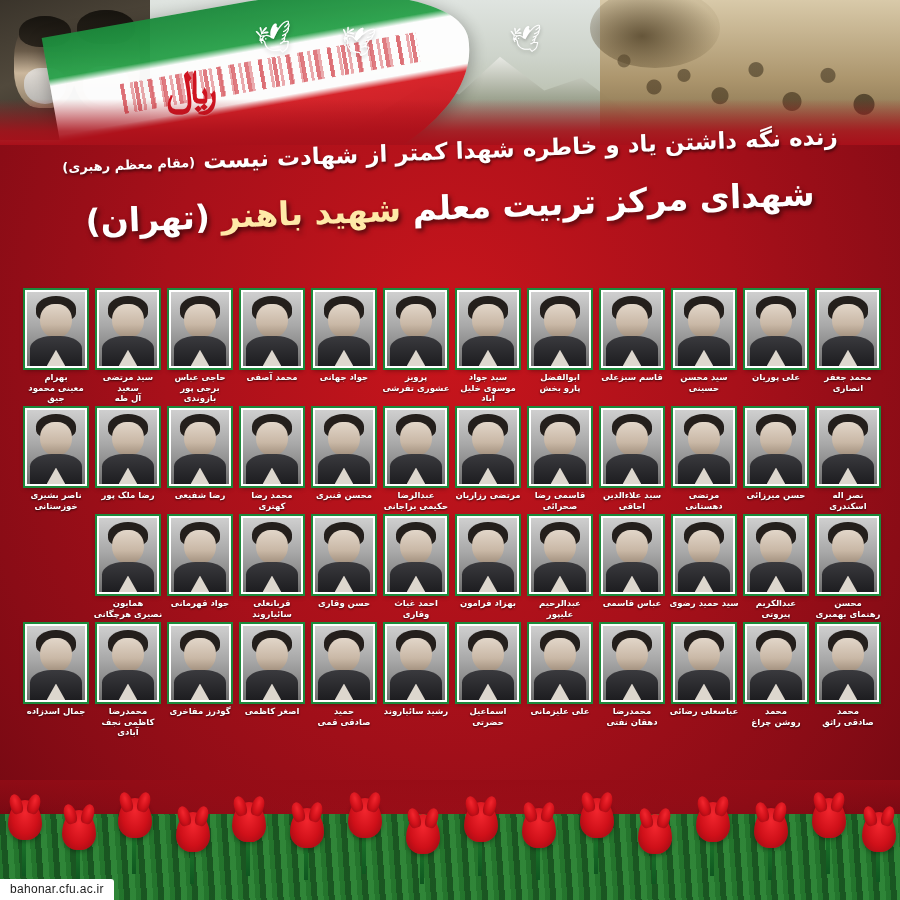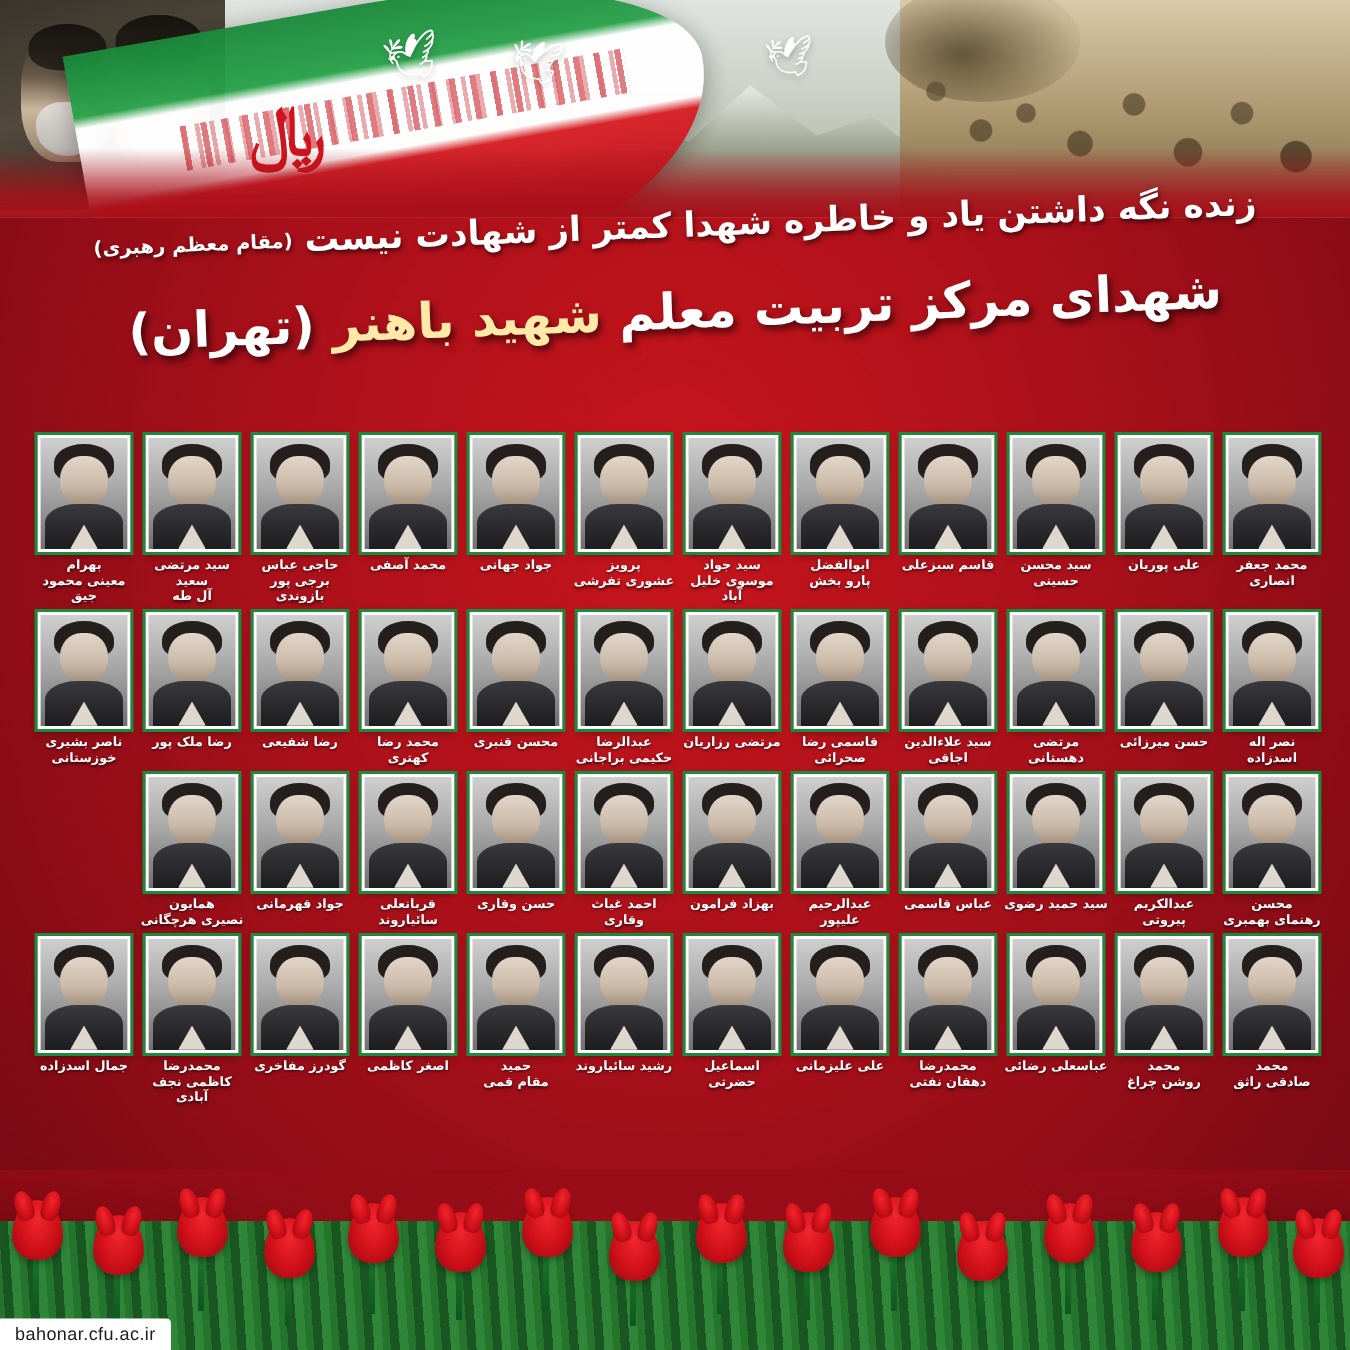--- a/index.html
+++ b/index.html
@@ -489,21 +489,21 @@
       <div class="cell">
         <div class="frame">
             <div class="portrait">
               <span class="hair"></span>
               <span class="face"></span>
               <span class="body"></span>
               <span class="collar"></span>
             </div>
           </div>
         <div class="caption">نصر اله
-اسدزاده</div>
+اسکندری</div>
       </div>
       <div class="cell">
         <div class="frame">
             <div class="portrait">
               <span class="hair"></span>
               <span class="face"></span>
               <span class="body"></span>
               <span class="collar"></span>
             </div>
           </div>
@@ -838,21 +838,21 @@
       <div class="cell">
         <div class="frame">
             <div class="portrait">
               <span class="hair"></span>
               <span class="face"></span>
               <span class="body"></span>
               <span class="collar"></span>
             </div>
           </div>
         <div class="caption">حمید
-مقام قمی</div>
+صادقی قمی</div>
       </div>
       <div class="cell">
         <div class="frame">
             <div class="portrait">
               <span class="hair"></span>
               <span class="face"></span>
               <span class="body"></span>
               <span class="collar"></span>
             </div>
           </div>

